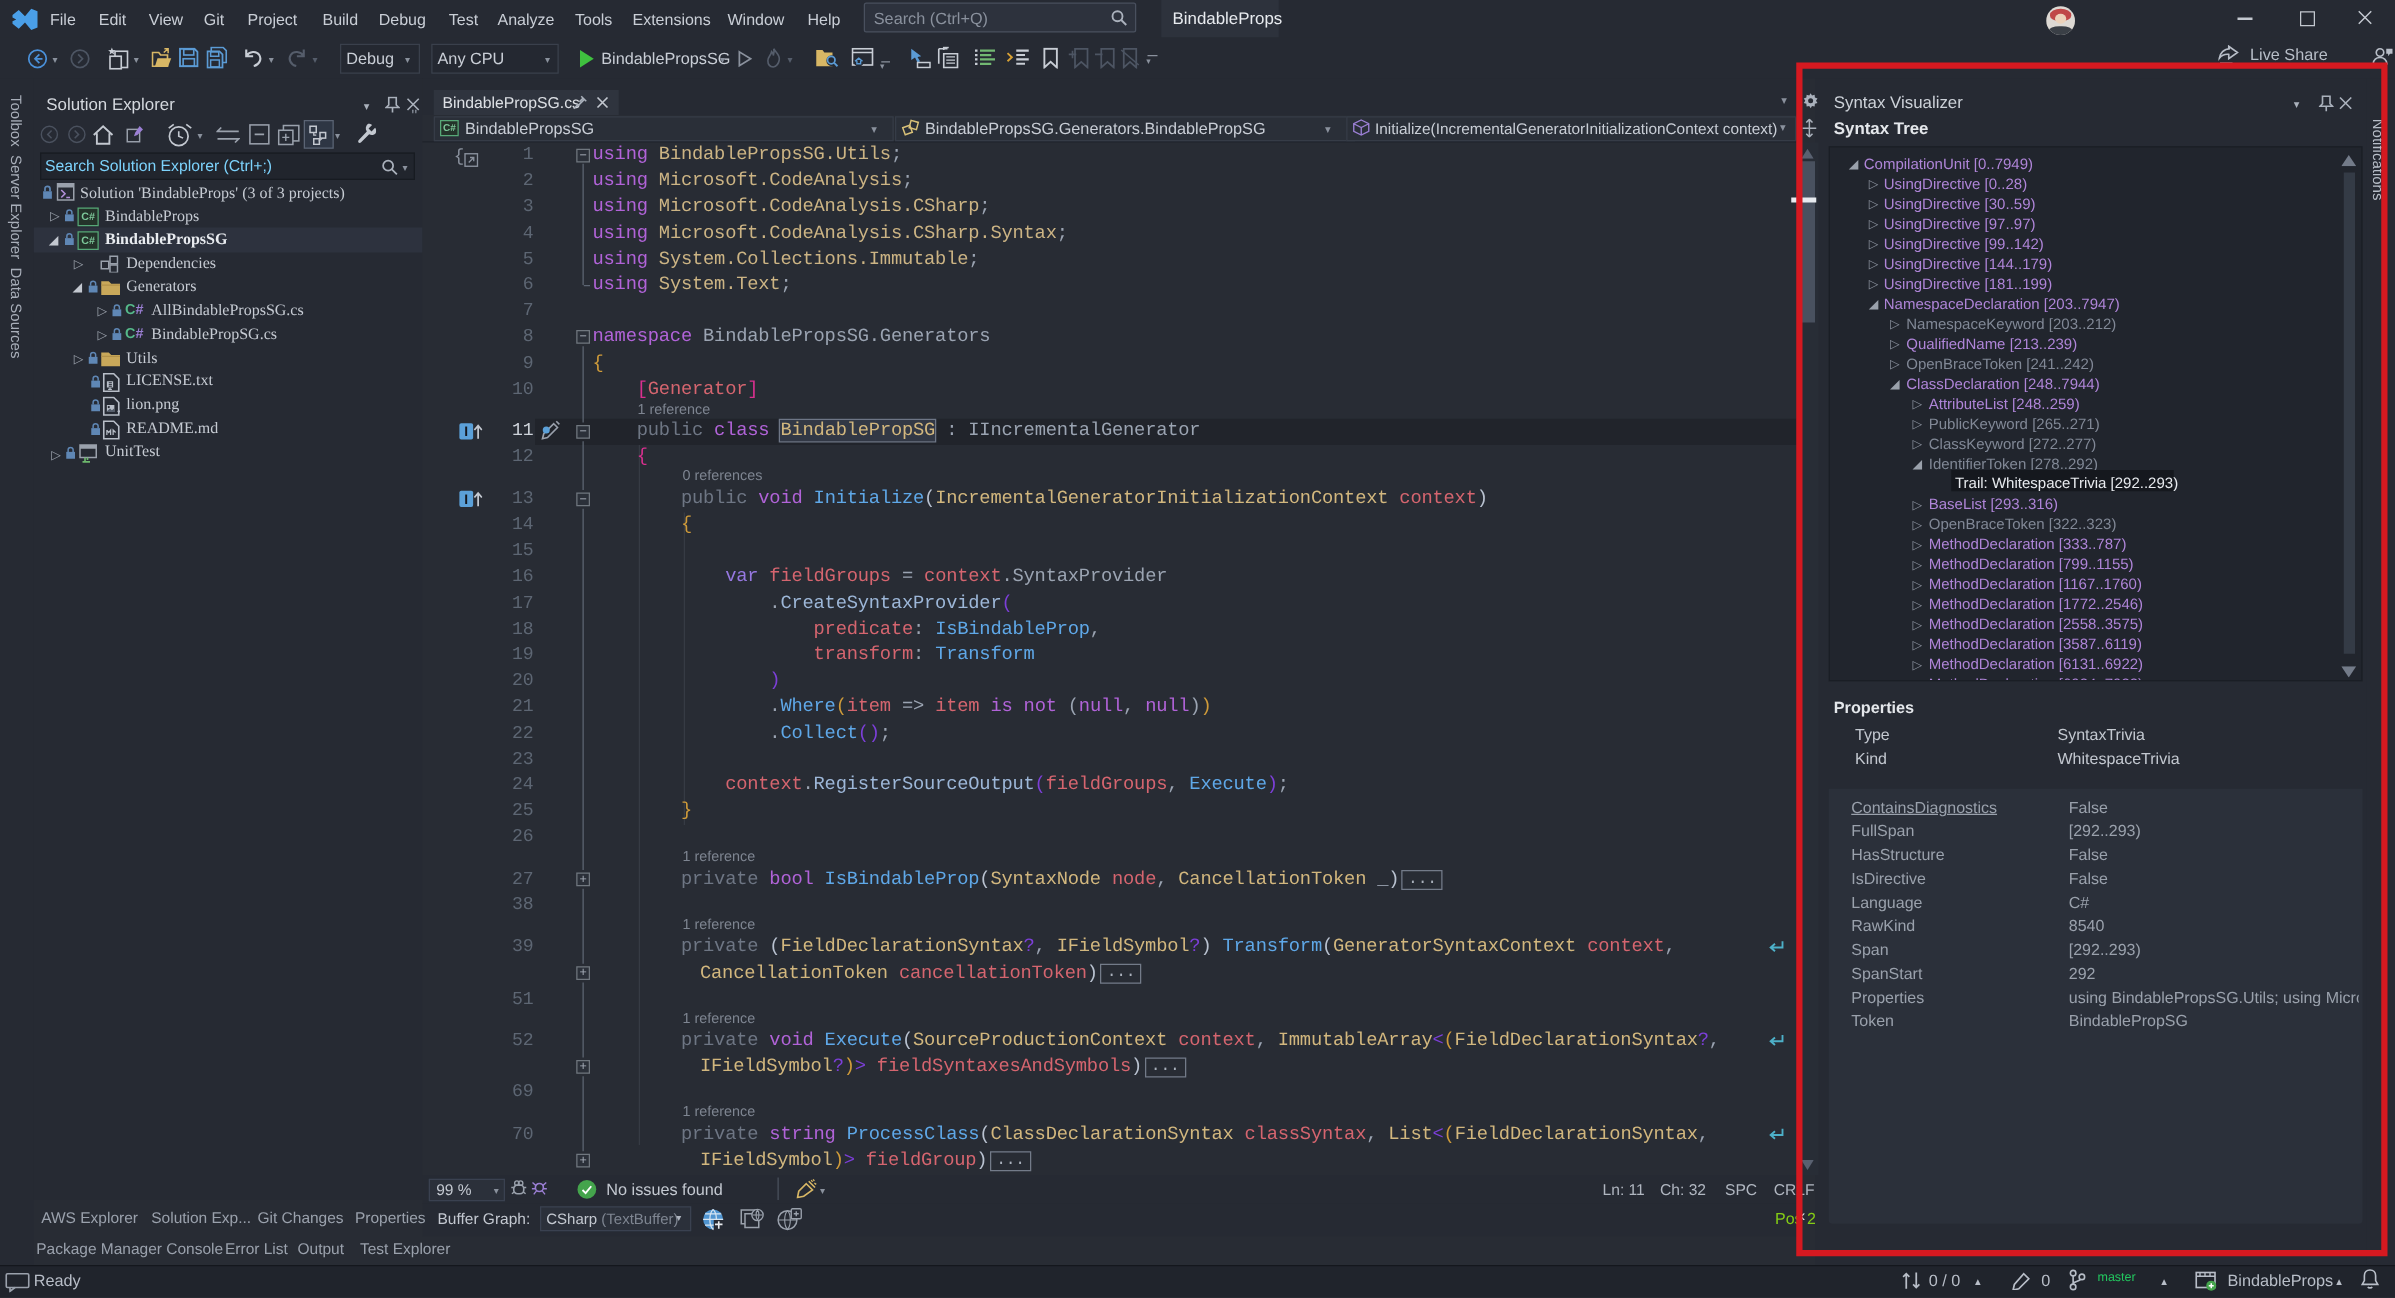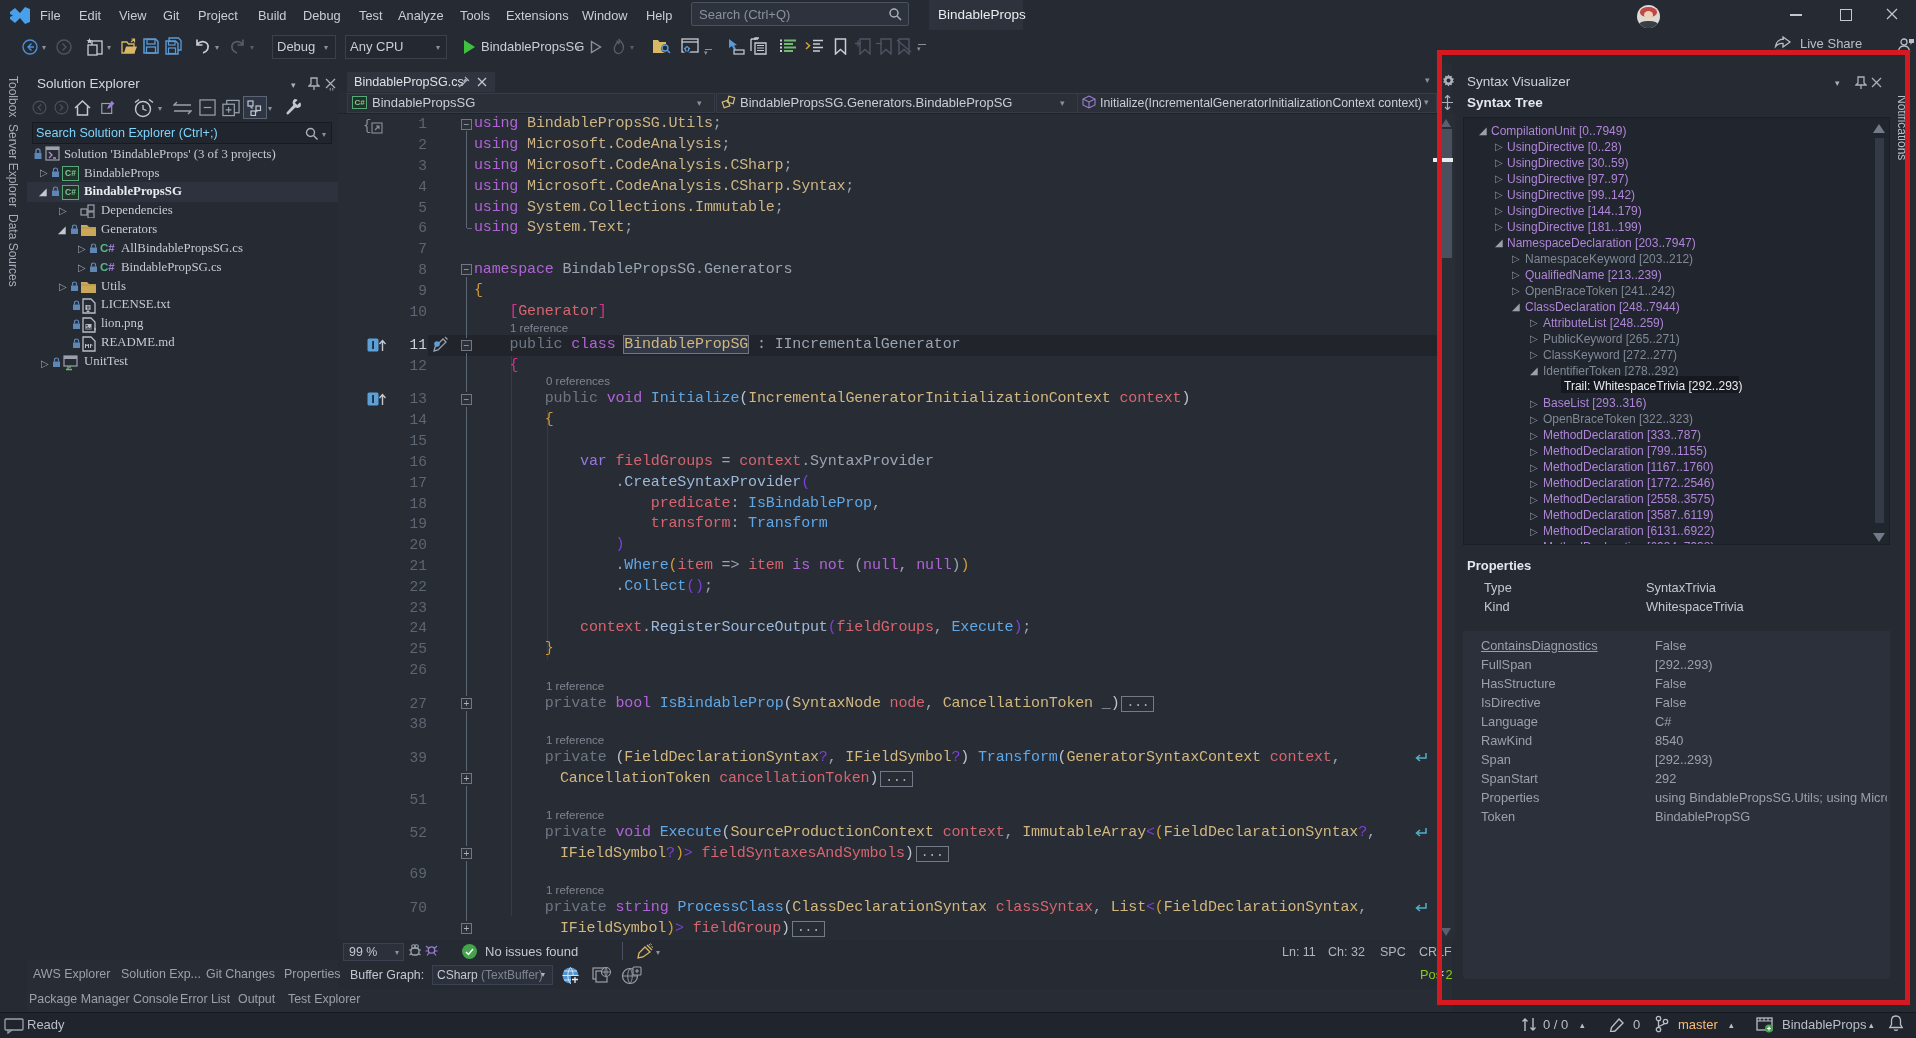--- a/index.html
+++ b/index.html
@@ -642,21 +642,21 @@
 <svg class="abs" style="left:1609px;top:1017px;" width="17" height="15" viewBox="0 0 17 15">
         <path d="M10 2 L14 6 L6 14 L1.5 15 L2.5 10.5 Z" fill="none" stroke="#b8bec8" stroke-width="1.4"></path>
       </svg>
 <div class="abs" style="left:1633px;top:1017px;font-size:13px;color:#b8bec8;">0</div>
 <svg class="abs" style="left:1654px;top:1015px;" width="16" height="18" viewBox="0 0 16 18">
         <circle cx="4.5" cy="3.5" r="2.2" fill="none" stroke="#b8bec8" stroke-width="1.3"></circle>
         <circle cx="4.5" cy="14.5" r="2.2" fill="none" stroke="#b8bec8" stroke-width="1.3"></circle>
         <circle cx="11.5" cy="6.5" r="2.2" fill="none" stroke="#b8bec8" stroke-width="1.3"></circle>
         <path d="M4.5 5.7 L4.5 12.3 M10.5 8.5 C8.5 10.5 6.5 10 4.8 11.5" fill="none" stroke="#b8bec8" stroke-width="1.3"></path>
       </svg>
-<div class="abs" style="left:1678px;top:1017px;font-size:13px;color:#fdba74;">master</div>
+<div class="abs" style="left:1678px;top:1017px;font-size:10px;color:#22c55e;">master</div>
 <div class="abs arrow" style="left:1729px;top:1020px;color:#b8bec8;font-size:9px;">▴</div>
 <svg class="abs" style="left:1756px;top:1016px;" width="18" height="17" viewBox="0 0 18 17">
         <rect x="1" y="2" width="15" height="12" fill="none" stroke="#b8bec8" stroke-width="1.3"></rect>
         <path d="M1 5 L16 5 M4 2 L4 5 M8 2 L8 5 M12 2 L12 5" stroke="#b8bec8" stroke-width="1.1"></path>
         <circle cx="13" cy="12.5" r="4" fill="#44a44c"></circle>
         <path d="M11 12.5 L15 12.5 M13 10.5 L13 14.5" stroke="#fff" stroke-width="1.2"></path>
       </svg>
 <div class="abs" style="left:1782px;top:1017px;font-size:13px;color:#b8bec8;">BindableProps</div>
 <div class="abs arrow" style="left:1869px;top:1020px;color:#b8bec8;font-size:9px;">▴</div>
 <svg class="abs" style="left:1888px;top:1015px;" width="16" height="17" viewBox="0 0 16 17">

